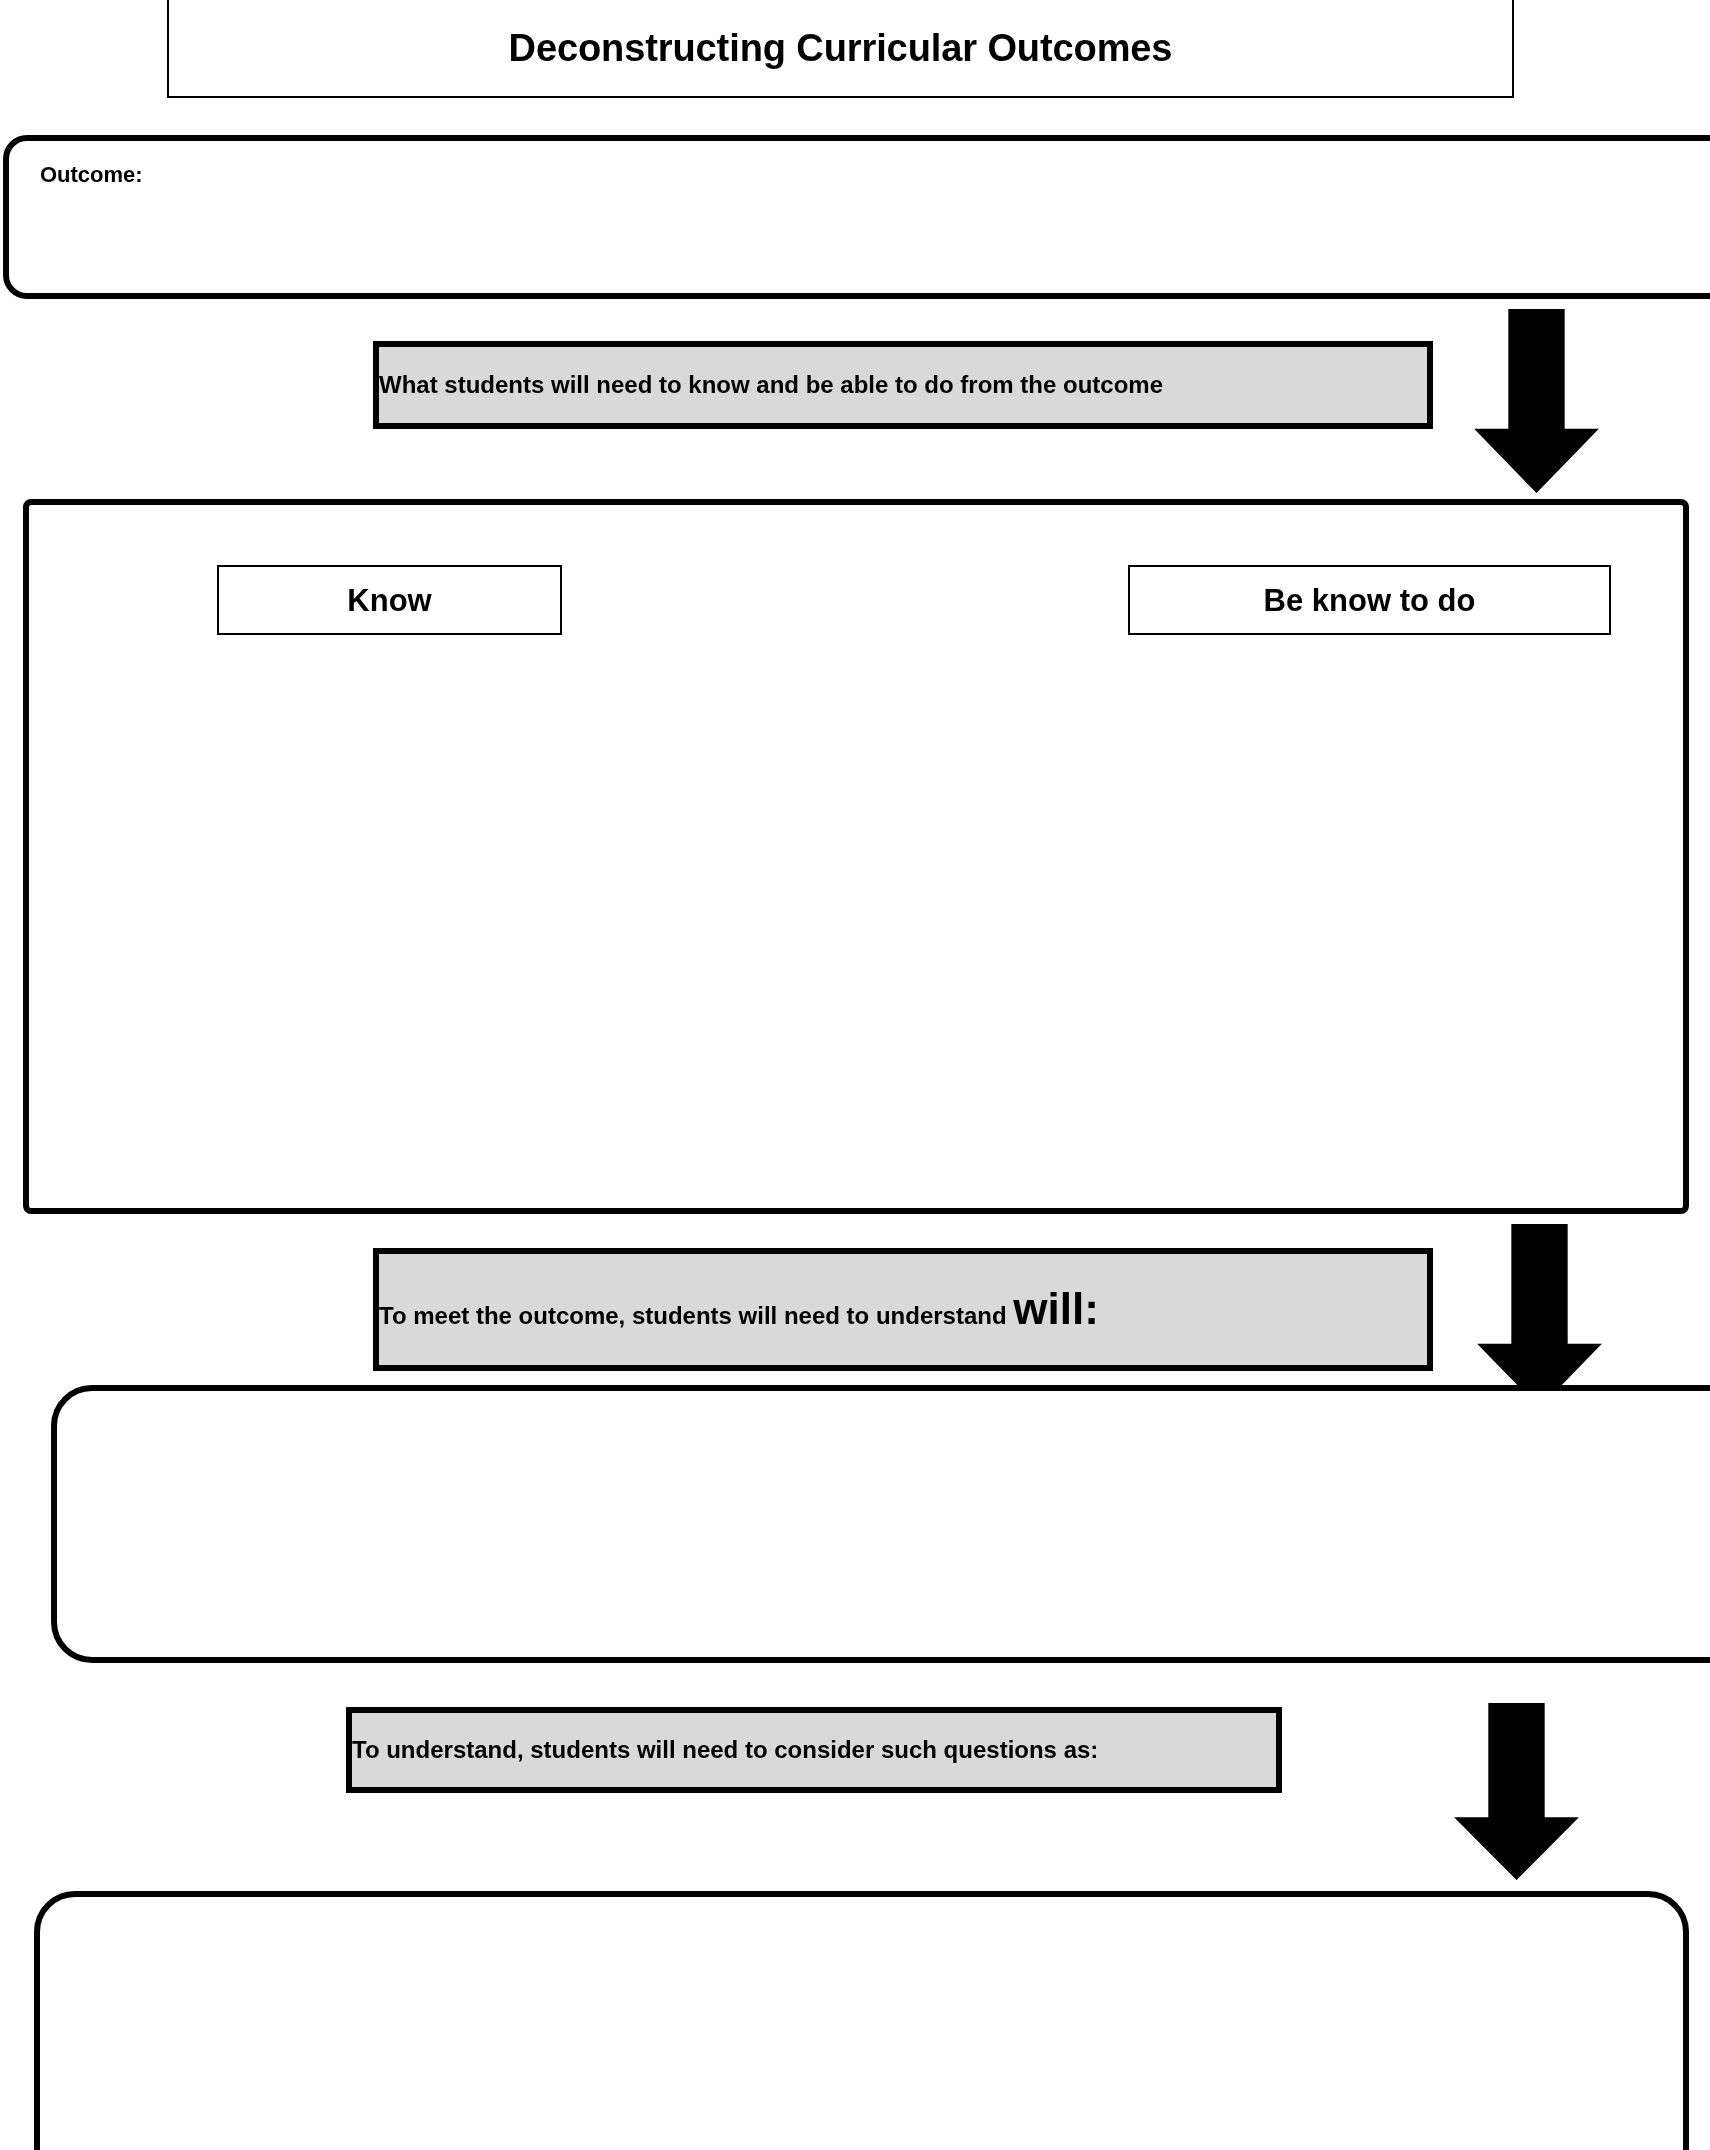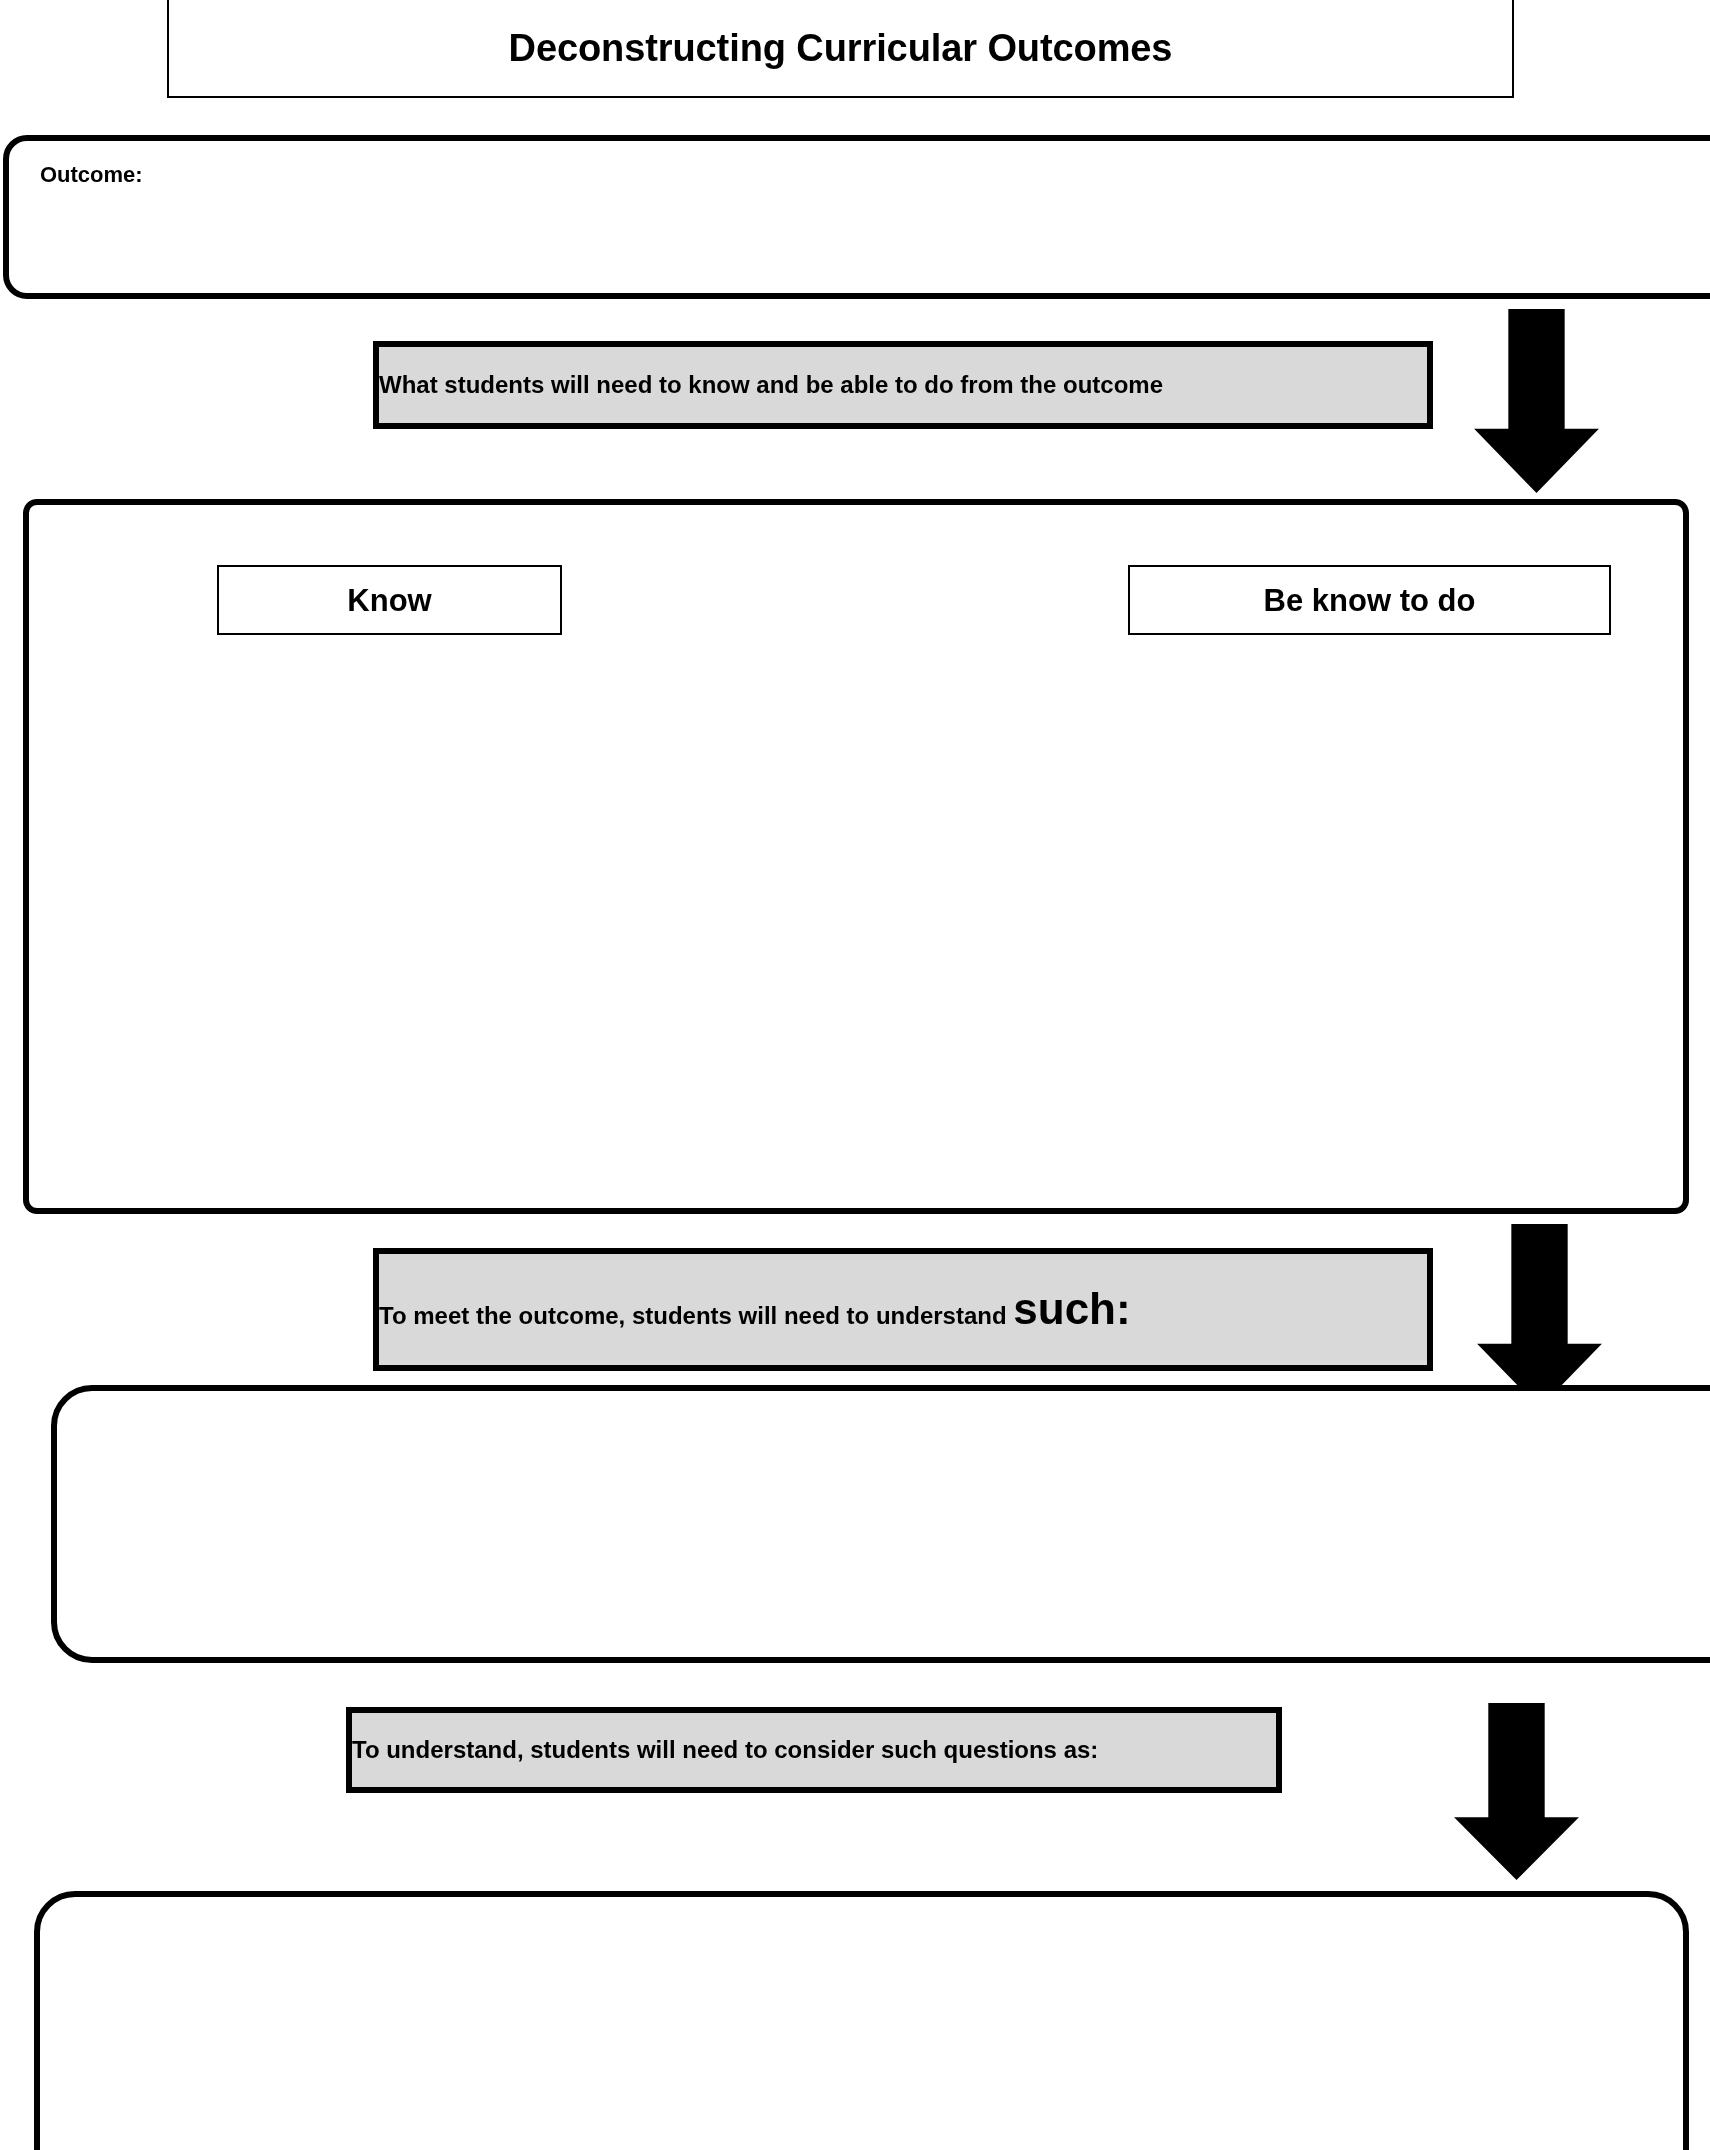--- a/index.html
+++ b/index.html
@@ -103,21 +103,21 @@
   #arrow-2 { left: 1477px; top: 1224px; width: 125px; height: 184px; }
   #arrow-3 { left: 1454px; top: 1703px; width: 125px; height: 177px; }
 
   
   #know-do-box {
     left: 23px;
     top: 499px;
     width: 1666px;
     height: 715px;
     border: 6.4px solid #000000;
-    border-radius: 14px;
+    border-radius: 8px;
     background: #ffffff;
   }
   .header-chip {
     position: absolute;
     border: 2.9px solid #000000;
     background: #ffffff;
     display: flex;
     align-items: center;
     justify-content: center;
   }
@@ -188,21 +188,21 @@
   <div class="header-chip" id="chip-be-able">
     <span class="chip-text">Be know to do</span>
   </div>
 </div>
 
 <svg class="abs arrow-down" id="arrow-2" viewBox="0 0 175 258">
   <polygon points="48,0 127,0 127,168 175,168 87.5,258 0,168 48,168" fill="#000000"></polygon>
 </svg>
 
 <div class="abs gray-banner" id="banner-understand-that">
-  <span class="banner-text"><span>To meet the outcome, students will need to understand </span><span class="big">such:</span></span>
+  <span class="banner-text"><span>To meet the outcome, students will need to understand </span><span class="big">will:</span></span>
 </div>
 
 <div class="abs" id="understand-box"></div>
 
 <div class="abs gray-banner" id="banner-consider-questions">
   <span class="banner-text">To understand, students will need to consider such questions as:</span>
 </div>
 
 <svg class="abs arrow-down" id="arrow-3" viewBox="0 0 175 248">
   <polygon points="48,0 127,0 127,160 175,160 87.5,248 0,160 48,160" fill="#000000"></polygon>

